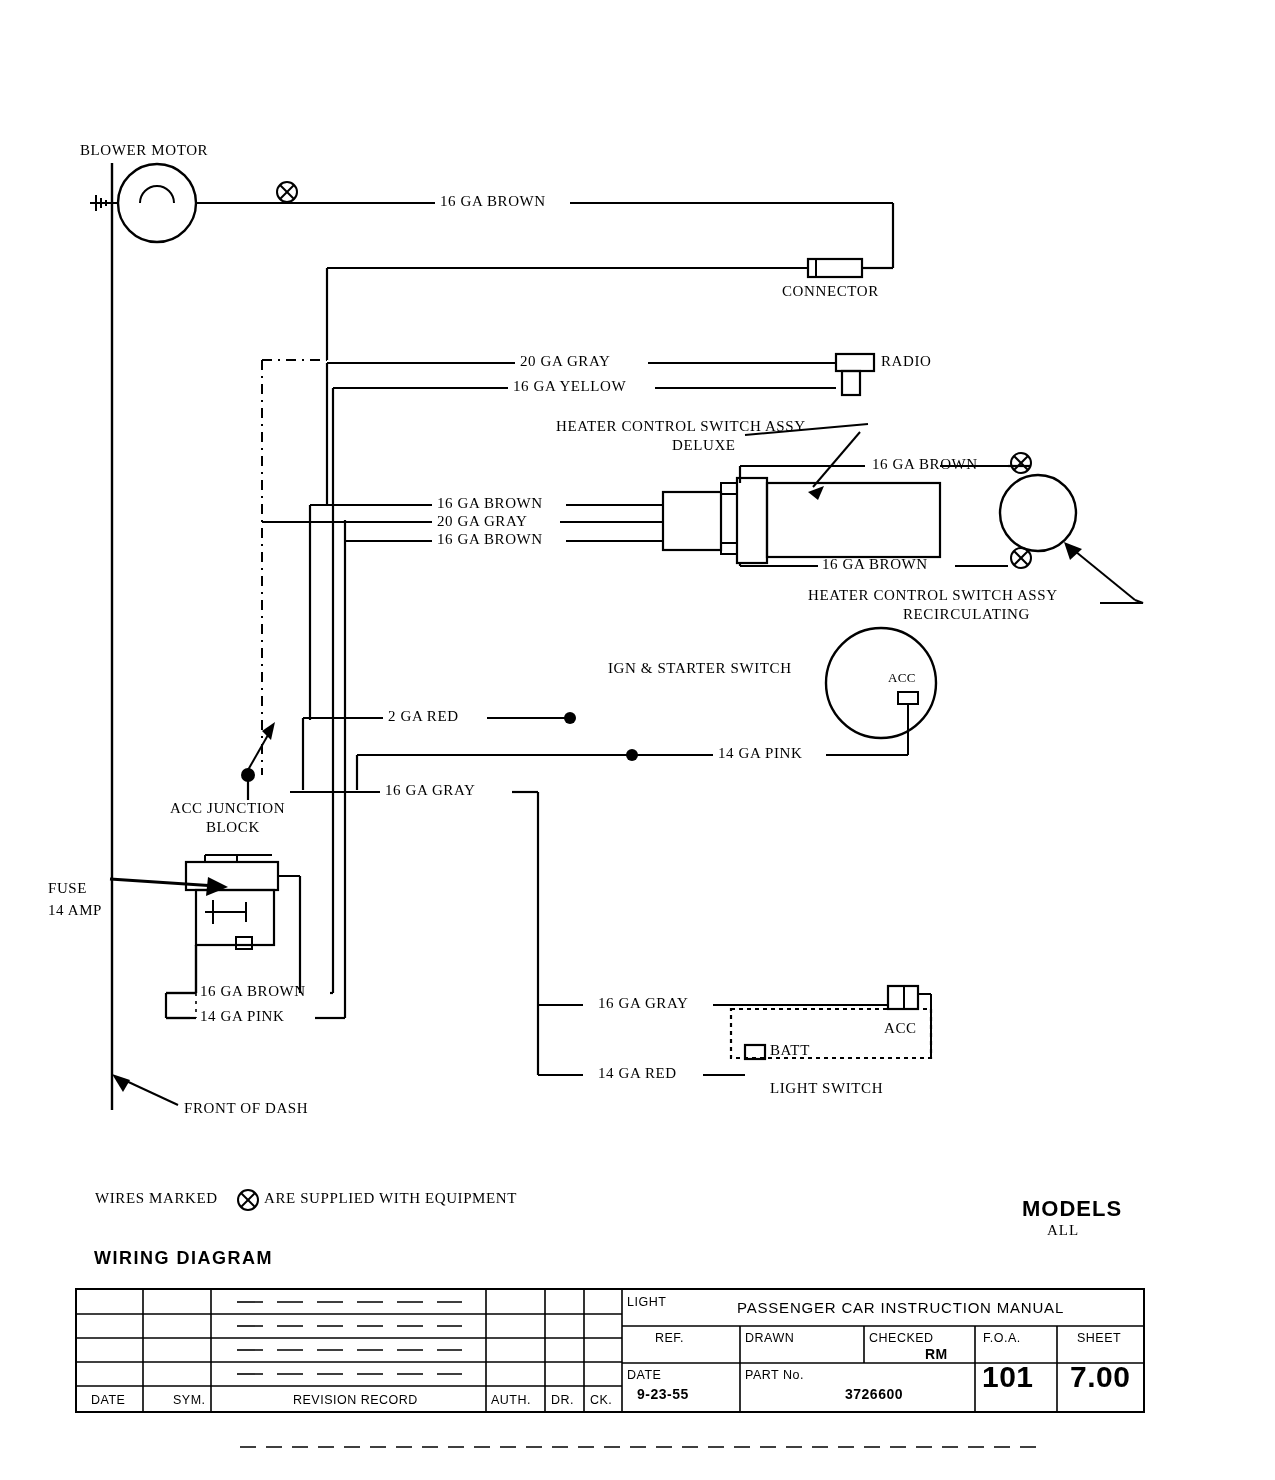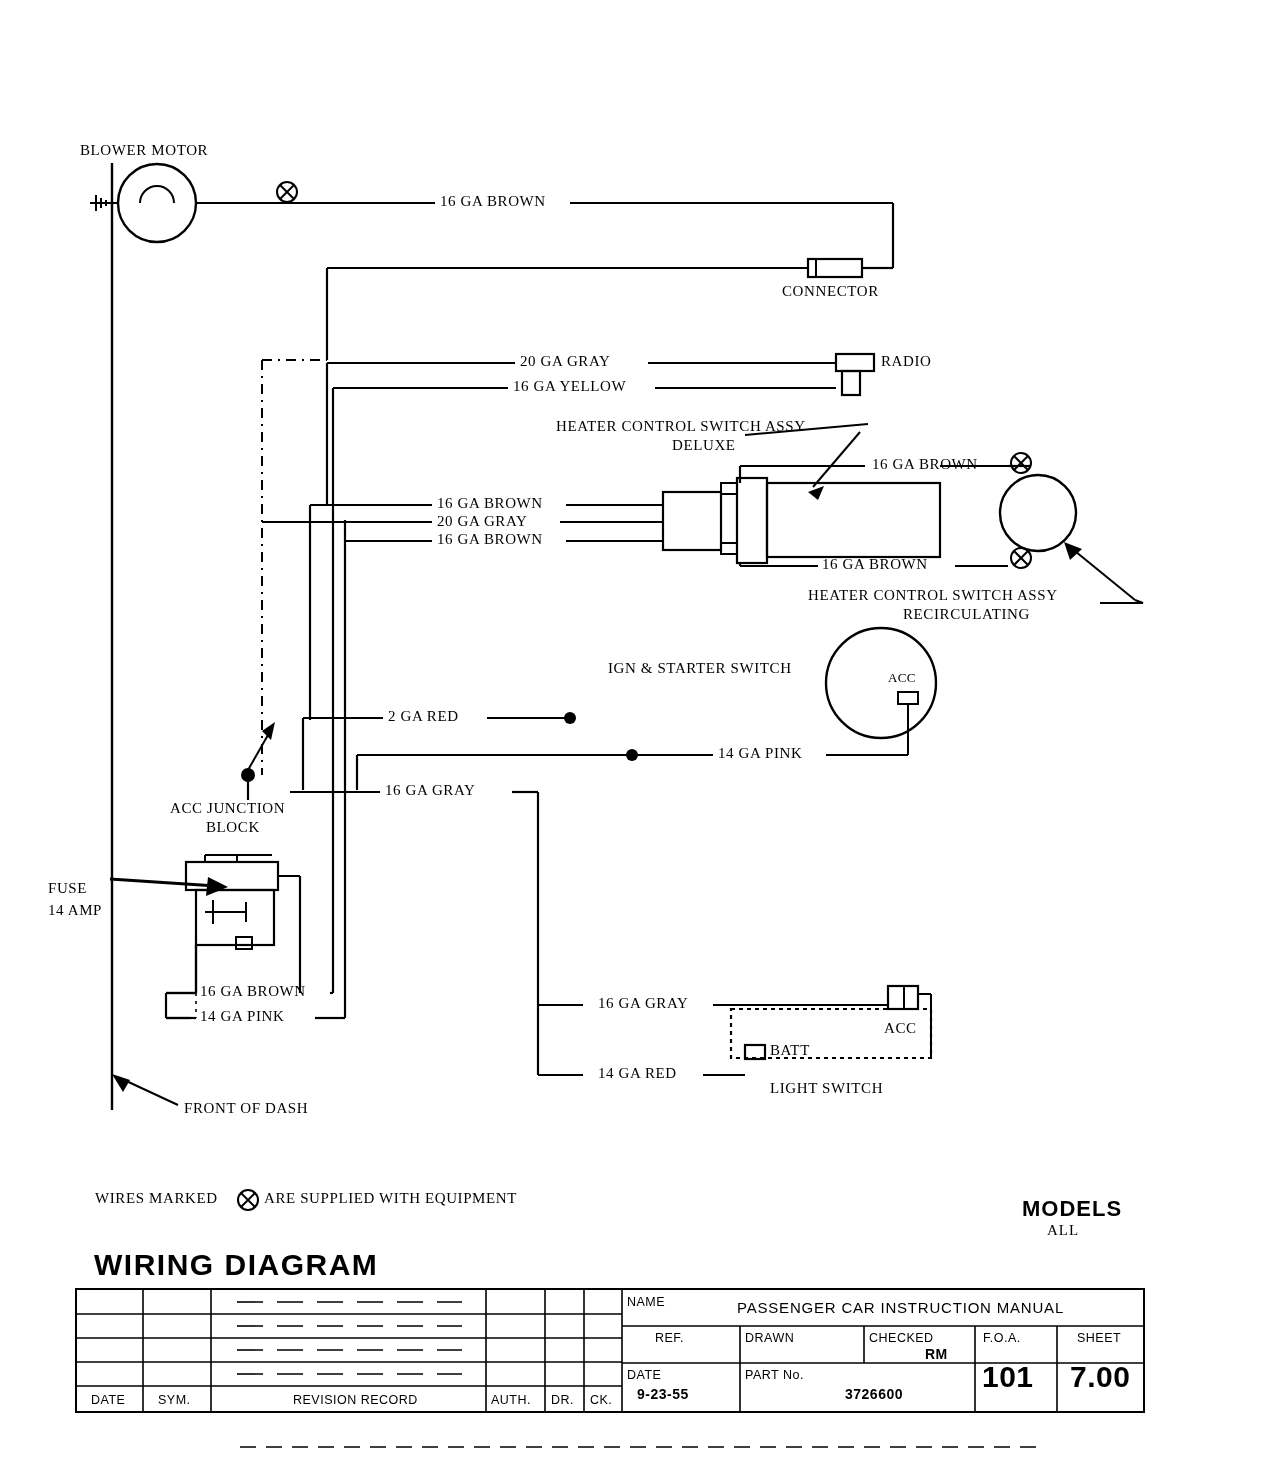--- a/index.html
+++ b/index.html
@@ -28,21 +28,21 @@
     font-size: 15px;
     letter-spacing: 0.6px;
     white-space: nowrap;
     color: #000;
   }
   .lbl.small { font-size: 13px; letter-spacing: 0.4px; }
   .title-wd {
     position: absolute;
     font-family: "Liberation Sans", sans-serif;
     font-weight: bold;
-    font-size: 30px;
+    font-size: 18px;
     letter-spacing: 1.5px;
   }
   .models {
     position: absolute;
     font-family: "Liberation Sans", sans-serif;
     font-weight: bold;
     font-size: 22px;
     letter-spacing: 1px;
   }
   .models-all {
@@ -337,39 +337,39 @@
 
         <line x1="545" y1="36" x2="1066" y2="36"></line>
         <line x1="545" y1="73" x2="1066" y2="73"></line>
         <line x1="663" y1="36" x2="663" y2="121"></line>
         <line x1="787" y1="36" x2="787" y2="73"></line>
         <line x1="898" y1="36" x2="898" y2="121"></line>
         <line x1="980" y1="36" x2="980" y2="121"></line>
       </g>
     </svg>
 
-    <div class="tb-txt" style="left:550px; top:5px;">NAME</div>
+    <div class="tb-txt" style="left:550px; top:5px;">LIGHT</div>
     <div class="tb-name" style="left:660px; top:9px;">PASSENGER CAR INSTRUCTION MANUAL</div>
 
     <div class="tb-txt" style="left:550px; top:41px;margin-left:28px;">REF.</div>
     <div class="tb-txt" style="left:668px; top:41px;">DRAWN</div>
     <div class="tb-txt" style="left:792px; top:41px;">CHECKED</div>
     <div class="tb-txt b" style="left:848px; top:56px;">RM</div>
     <div class="tb-txt" style="left:906px; top:41px;">F.O.A.</div>
     <div class="tb-txt" style="left:1000px; top:41px;">SHEET</div>
 
     <div class="tb-txt" style="left:550px; top:78px;">DATE</div>
     <div class="tb-txt b" style="left:560px; top:96px;">9-23-55</div>
     <div class="tb-txt" style="left:668px; top:78px;">PART No.</div>
     <div class="tb-txt b" style="left:768px; top:96px;">3726600</div>
 
     <div class="tb-big" style="left:905px; top:70px;">101</div>
     <div class="tb-big" style="left:993px; top:70px;">7.00</div>
 
     <div class="tb-txt" style="left:14px; top:103px;">DATE</div>
-    <div class="tb-txt" style="left:81px; top:103px;">SYM.</div>
+    <div class="tb-txt" style="left:96px; top:103px;">SYM.</div>
     <div class="tb-txt" style="left:216px; top:103px;">REVISION RECORD</div>
     <div class="tb-txt" style="left:414px; top:103px;">AUTH.</div>
     <div class="tb-txt" style="left:474px; top:103px;">DR.</div>
     <div class="tb-txt" style="left:513px; top:103px;">CK.</div>
   </div>
 
 </div>
 
 </body></html>

